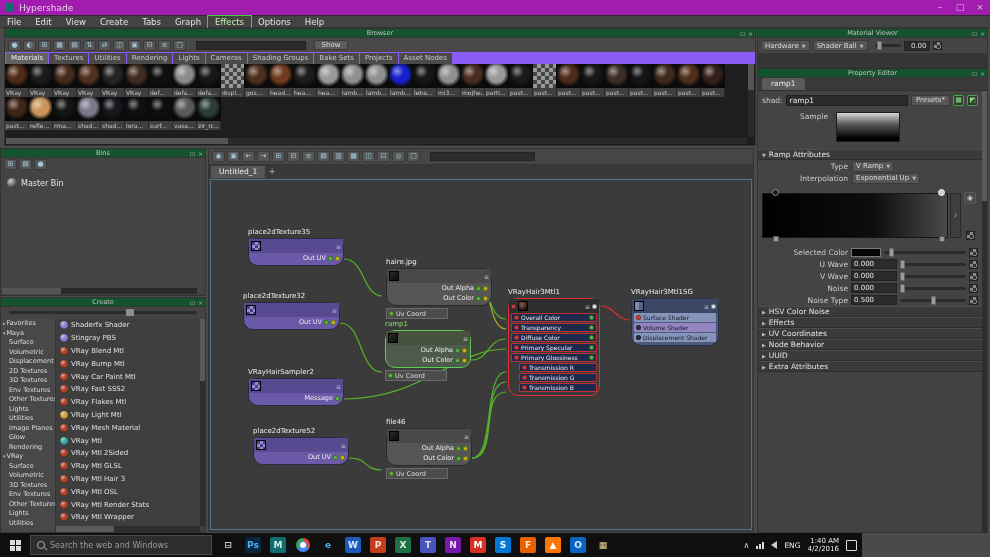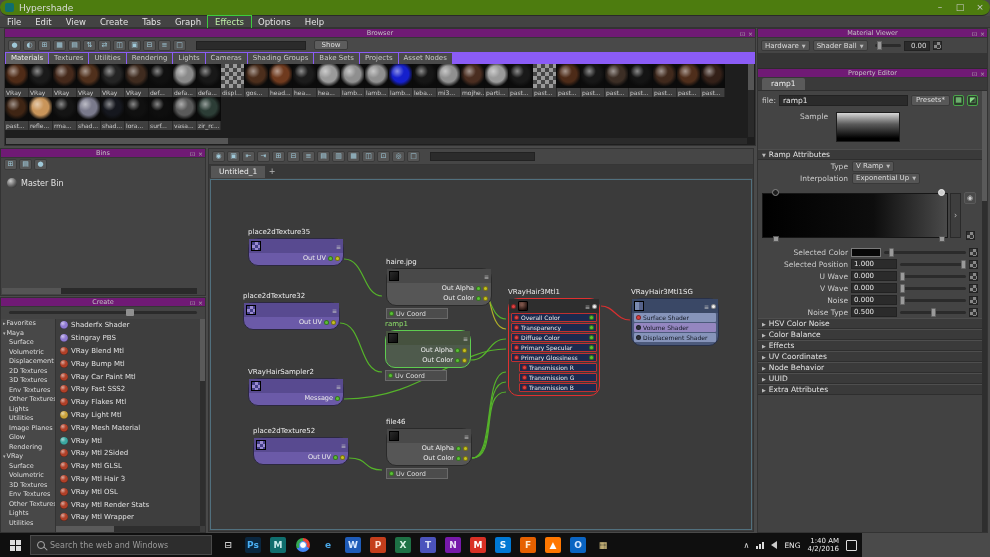--- a/index.html
+++ b/index.html
@@ -1,29 +1,29 @@
 <!DOCTYPE html>
 <html><head>
 <meta charset="utf-8">
 <style>
 *{margin:0;padding:0;box-sizing:border-box;font-family:"DejaVu Sans",sans-serif;}
 html,body{width:990px;height:557px;overflow:hidden;background:#444;}
 .screen{position:relative;width:990px;height:557px;background:#4a4a4a;}
 
-.titlebar{position:absolute;left:0;top:0;width:990px;height:16px;background:#4d7c0f;color:#ddd;display:flex;align-items:center;font-size:9px;border-bottom:1px solid #2a2a2a;border-radius:8px;}
+.titlebar{position:absolute;left:0;top:0;width:990px;height:16px;background:#a21caf;color:#ddd;display:flex;align-items:center;font-size:9px;border-bottom:1px solid #2a2a2a;}
 .appico{width:9px;height:9px;margin:0 5px;background:#0f6e6e;border-radius:2px;}
 .winbtns{margin-left:auto;display:flex;}
 .winbtns span{width:20px;height:15px;text-align:center;line-height:14px;font-size:9px;color:#ccc;}
 
 .menubar{position:absolute;left:0;top:16px;width:990px;height:12px;background:#434343;display:flex;align-items:center;font-size:8.5px;color:#e2e2e2;border-bottom:1px solid #333;}
 .mitem{padding:0 7px;height:12px;line-height:12px;}
 .mitem.hl{outline:1px solid #3ecb3e;color:#bff0a8;}
 
 .panel{position:absolute;background:#444;border:1px solid #333;}
-.ptitle{height:9px;background:#701a75;font-size:6.5px;color:#c3c3c3;display:flex;align-items:flex-start;justify-content:center;position:relative;border-bottom:1px solid #363636;}
+.ptitle{height:9px;background:#14532d;font-size:6.5px;color:#c3c3c3;display:flex;align-items:flex-start;justify-content:center;position:relative;border-bottom:1px solid #363636;}
 .pt-icons{position:absolute;right:2px;top:0;display:flex;gap:3px;font-size:6px;color:#aaa;line-height:9px;}
 
 .browser{left:4px;top:28px;width:752px;height:118px;}
 .btoolbar{height:14px;background:#494949;display:flex;align-items:center;gap:2px;padding:0 3px;}
 .tico{width:13px;height:11px;background:#565656;border:1px solid #3a3a3a;color:#9fc8d8;font-size:7px;line-height:9px;text-align:center;border-radius:2px;flex:none;}
 .bfilter{width:110px;height:9px;background:#2b2b2b;border:1px solid #222;margin-left:8px;color:#ddd;font-size:7px;}
 .showbtn{width:34px;height:10px;background:#5d5d5d;border:1px solid #393939;color:#ddd;font-size:7px;line-height:8px;text-align:center;border-radius:2px;margin-left:6px;}
 .btabs{height:12px;background:#8b5cf6;display:flex;gap:1px;padding:0 1px;align-items:flex-end;}
 .btab{height:11px;padding:0 5px;background:#4a4a4a;color:#c8c8c8;font-size:7px;line-height:11px;white-space:nowrap;}
 .btab.active{background:#616161;color:#f2f2f2;}
@@ -793,21 +793,21 @@
       <span class="pt-icons">
           <span>⊡</span>
           <span>×</span>
         </span>
     </div>
     <div class="petabs">
       <div class="petab">ramp1</div>
     </div>
     <div class="pecontent">
       <div class="rampline">
-        <span class="rlabel">file:</span>
+        <span class="rlabel">shad:</span>
         <div class="rfield">ramp1</div>
         <div class="presets">Presets*</div>
         <div class="greenbtn">▦</div>
         <div class="greenbtn">◩</div>
       </div>
       <div class="samplerow">
         <span class="rlabel">Sample</span>
         <div class="sampleswatch"></div>
       </div>
       <div class="sechdr">
@@ -841,28 +841,20 @@
       <div>
           <div class="prow">
             <span class="plabel">Selected Color</span>
             <span class="pswatch"></span>
             <span class="ptrack">
               <span class="phandle" style="left: calc(8% - 2px);"></span>
             </span>
             <span class="checker-s"></span>
           </div>
           <div class="prow">
-            <span class="plabel">Selected Position</span>
-            <span class="pvalue">1.000</span>
-            <span class="ptrack">
-              <span class="phandle" style="left: calc(95% - 2px);"></span>
-            </span>
-            <span class="checker-s"></span>
-          </div>
-          <div class="prow">
             <span class="plabel">U Wave</span>
             <span class="pvalue">0.000</span>
             <span class="ptrack">
               <span class="phandle" style="left: calc(3% - 2px);"></span>
             </span>
             <span class="checker-s"></span>
           </div>
           <div class="prow">
             <span class="plabel">V Wave</span>
             <span class="pvalue">0.000</span>
@@ -885,24 +877,20 @@
             <span class="ptrack">
               <span class="phandle" style="left: calc(50% - 2px);"></span>
             </span>
             <span class="checker-s"></span>
           </div>
         </div>
       <div>
           <div class="sechdr">
             <span class="secarr">▶</span>
             <span>HSV Color Noise</span>
-          </div>
-          <div class="sechdr">
-            <span class="secarr">▶</span>
-            <span>Color Balance</span>
           </div>
           <div class="sechdr">
             <span class="secarr">▶</span>
             <span>Effects</span>
           </div>
           <div class="sechdr">
             <span class="secarr">▶</span>
             <span>UV Coordinates</span>
           </div>
           <div class="sechdr">

